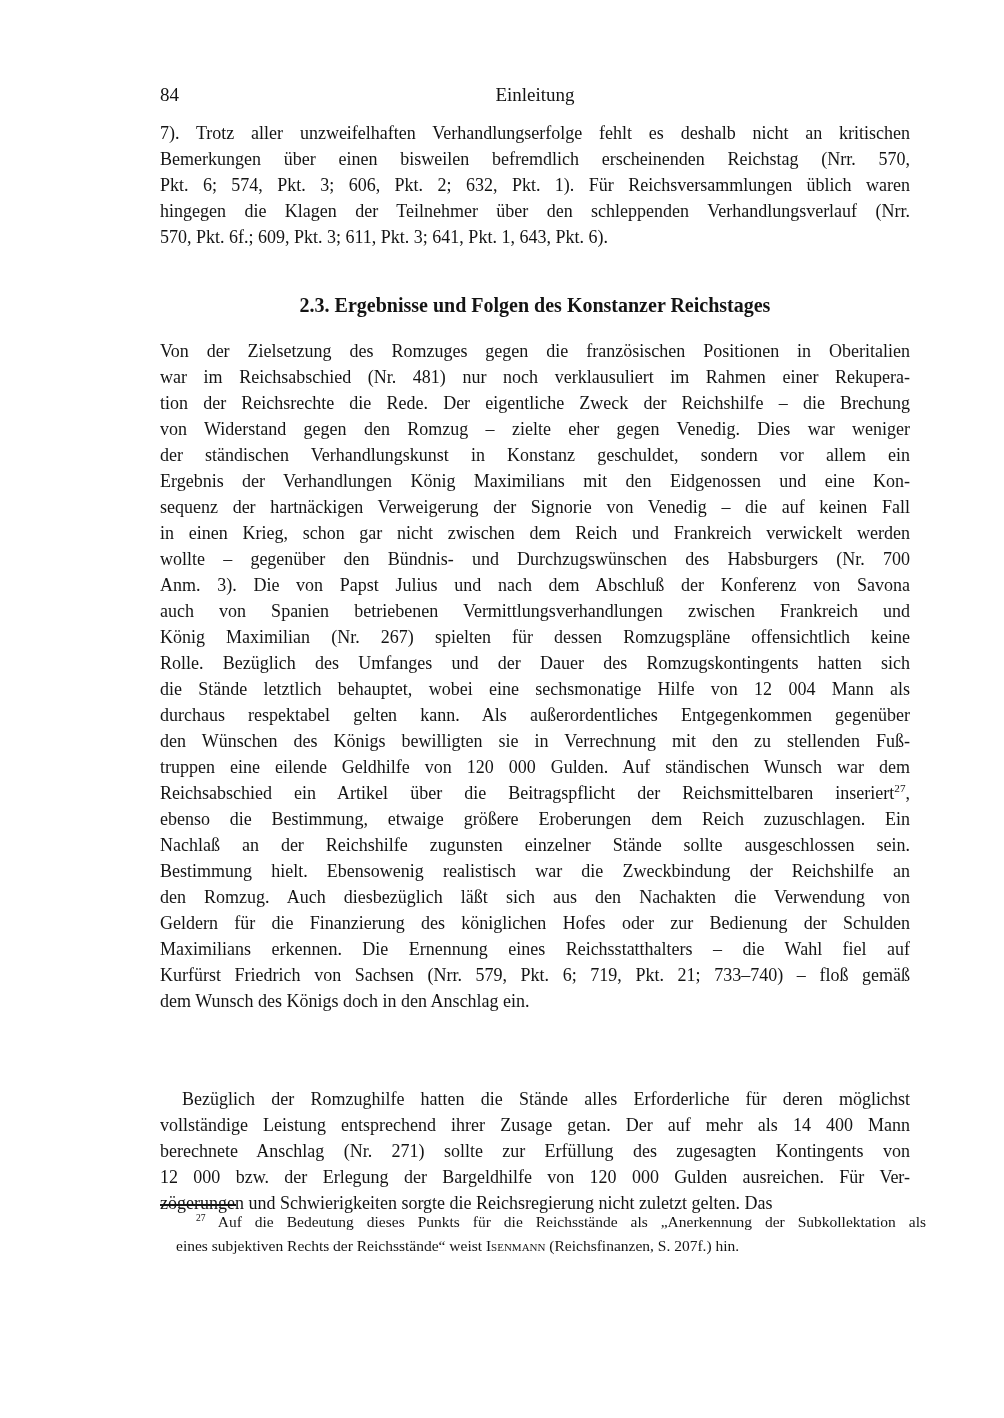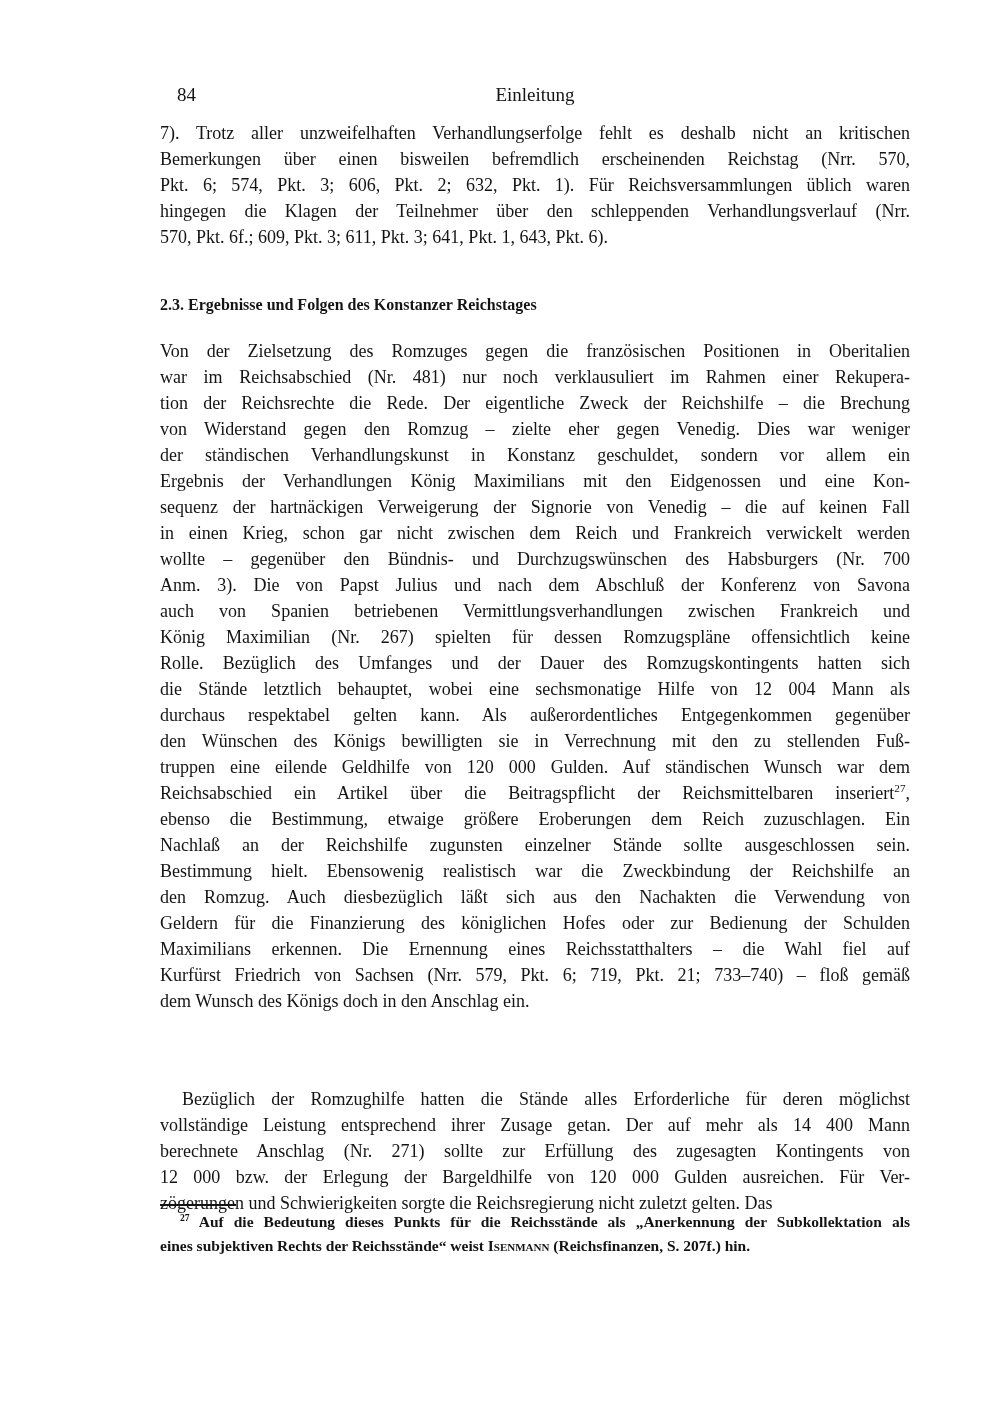--- a/index.html
+++ b/index.html
@@ -8,45 +8,45 @@
     width:1004px;height:1418px;
     background:#ffffff;
     color:#141414;
     font-family:"Liberation Serif", serif;
     overflow:hidden;
   }
   .runhead{
     position:absolute;left:160px;top:84px;width:750px;height:24px;
     font-size:19px;
   }
-  .pagenum{position:absolute;left:0;top:0;margin-left:17px;}
+  .pagenum{position:absolute;left:0;top:0;}
   .runtitle{position:absolute;left:0;right:0;text-align:center;}
   .textcol{position:absolute;left:160px;width:750px;}
   .para1{top:120px;}
   .section-heading{
     position:absolute;left:160px;top:292px;width:750px;
-    font-weight:700;font-size:16px;line-height:26px;
+    text-align:center;font-weight:700;font-size:20px;line-height:26px;
   }
   .para2{top:338px;}
   .para3{top:1042px;margin-top:44px;}
   .line{
     font-size:18px;line-height:26px;
     text-align:justify;
     text-align-last:justify;
     white-space:normal;
   }
   .line.last{text-align-last:left;}
   .line.indent{text-indent:22px;}
   sup{font-size:0.62em;line-height:0;vertical-align:super;letter-spacing:0;}
   .sc{font-variant:small-caps;}
   .fn-rule{
     position:absolute;left:160px;top:1204px;width:76px;height:0;
     border-top:2px solid #141414;
   }
-  .footnote{position:absolute;left:160px;top:1210px;width:750px;font-weight:bold;}
+  .footnote{position:absolute;left:176px;top:1210px;width:750px;}
   .footnote .line{font-size:15.5px;line-height:24px;}
   .footnote .line.indent{text-indent:20px;}
 </style>
 </head>
 <body>
 
 <div class="page">
 
   <div class="runhead">
     <span class="pagenum">84</span>

